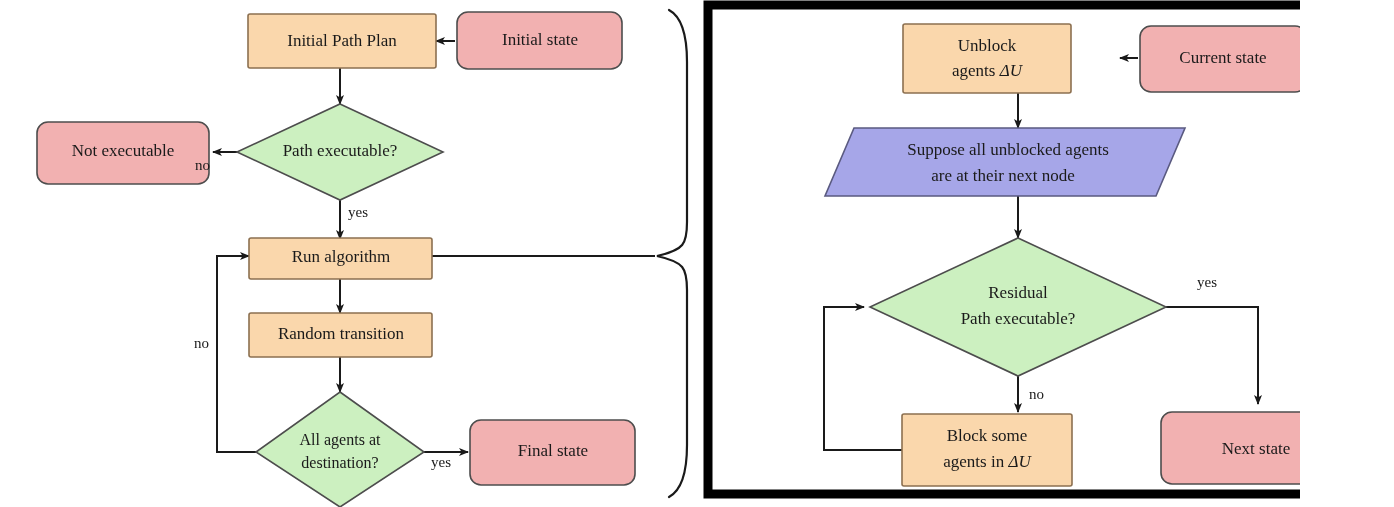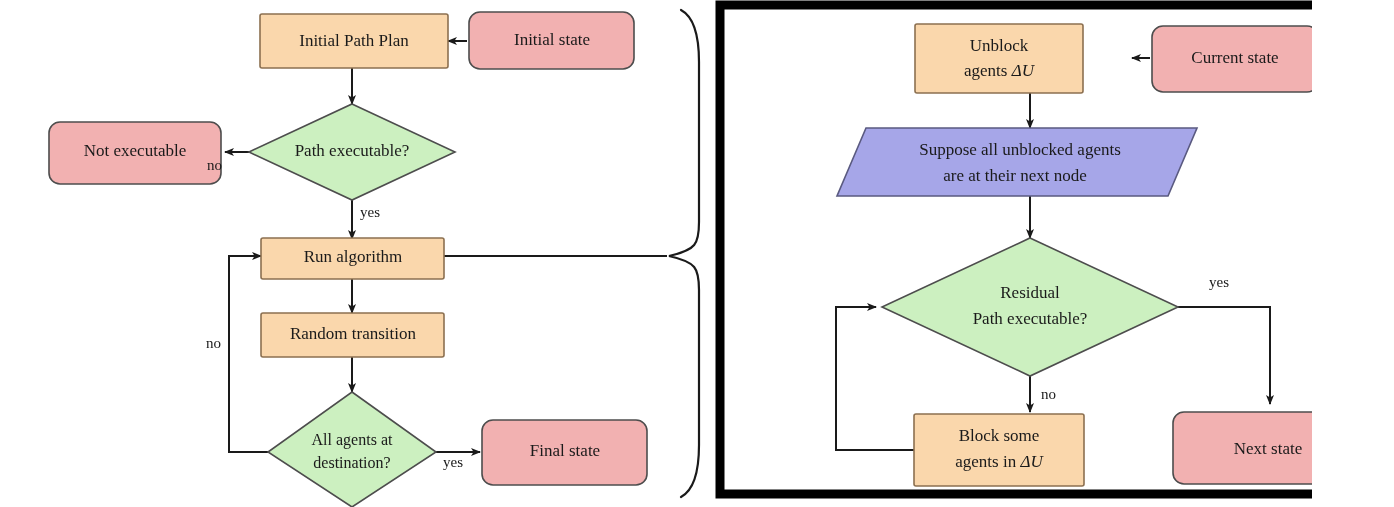--- a/index.html
+++ b/index.html
@@ -7,21 +7,20 @@
     padding: 0;
     background: #ffffff;
   }
   #root {
     position: relative;
     width: 1300px;
     height: 507px;
     background: #ffffff;
     font-family: "Liberation Serif", "DejaVu Serif", serif;
     overflow: hidden;
-    margin-left: 12px;
   }
   svg.canvas {
     position: absolute;
     left: 0;
     top: 0;
     width: 1394px;
     height: 507px;
   }
   .node-text {
     font-family: "Liberation Serif", "DejaVu Serif", serif;

